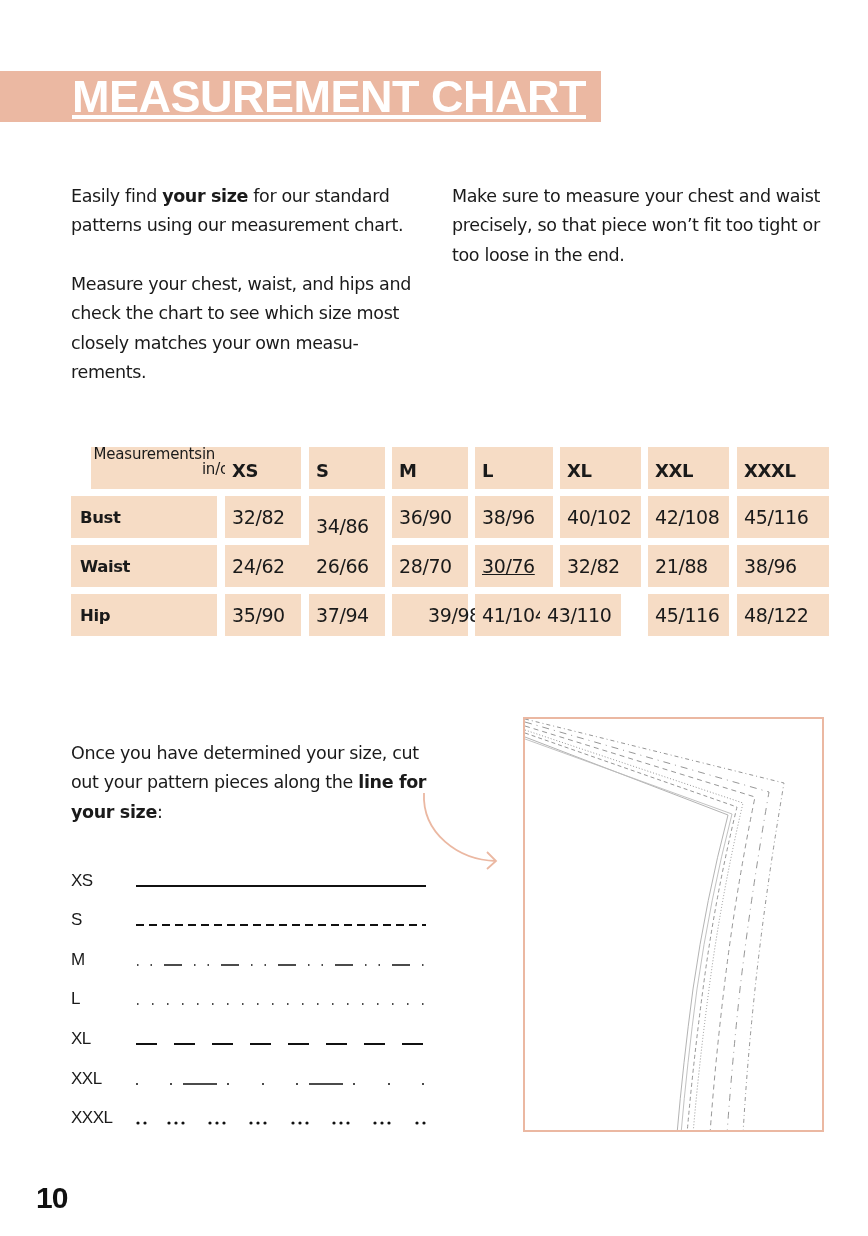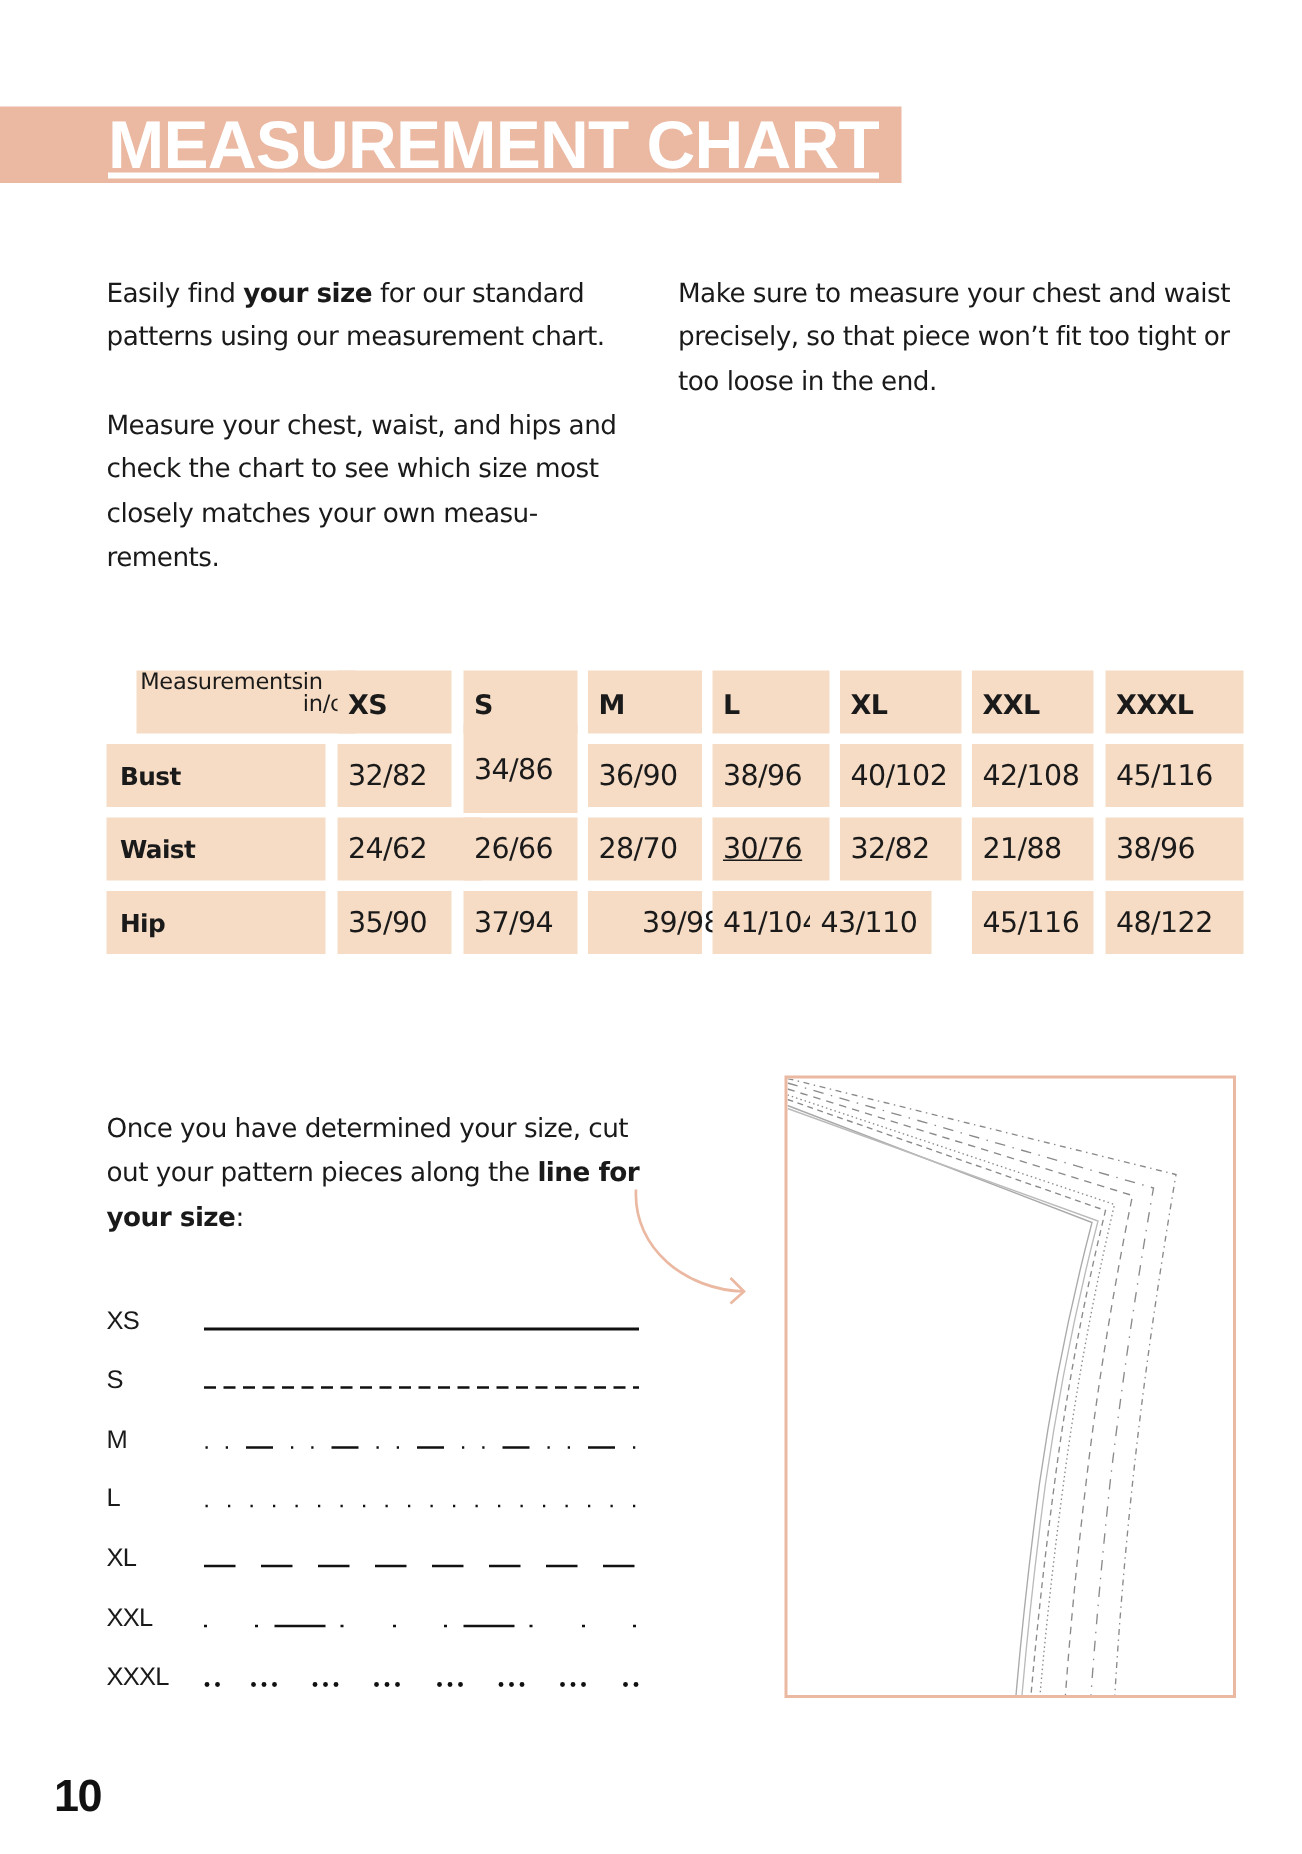--- a/index.html
+++ b/index.html
@@ -73,21 +73,21 @@
   </div>
 <div class="cell head" style="left: 225px; top: 447px; width: 76px; height: 42px; padding-top: 4px;">XS</div>
     <div class="cell head" style="left: 309px; top: 447px; width: 76px; height: 42px; padding-top: 4px;">S</div>
     <div class="cell head" style="left: 392px; top: 447px; width: 76px; height: 42px; padding-top: 4px;">M</div>
     <div class="cell head" style="left: 475px; top: 447px; width: 78px; height: 42px; padding-top: 4px;">L</div>
     <div class="cell head" style="left: 560px; top: 447px; width: 81px; height: 42px; padding-top: 4px;">XL</div>
     <div class="cell head" style="left: 648px; top: 447px; width: 81px; height: 42px; padding-top: 4px;">XXL</div>
     <div class="cell head" style="left: 737px; top: 447px; width: 92px; height: 42px; padding-top: 4px;">XXXL</div>
     <div class="cell rowlabel" style="left: 71px; top: 496px; width: 146px; height: 42px;">Bust</div>
     <div class="cell" style="left: 225px; top: 496px; width: 76px; height: 42px;">32/82</div>
-    <div class="cell" style="left: 309px; top: 483px; width: 76px; height: 59px;">34/86</div>
+    <div class="cell" style="left: 309px; top: 496px; width: 76px; height: 59px;">34/86</div>
     <div class="cell" style="left: 392px; top: 496px; width: 76px; height: 42px;">36/90</div>
     <div class="cell" style="left: 475px; top: 496px; width: 78px; height: 42px;">38/96</div>
     <div class="cell" style="left: 560px; top: 496px; width: 81px; height: 42px;">40/102</div>
     <div class="cell" style="left: 648px; top: 496px; width: 81px; height: 42px;">42/108</div>
     <div class="cell" style="left: 737px; top: 496px; width: 92px; height: 42px;">45/116</div>
     <div class="cell rowlabel" style="left: 71px; top: 545px; width: 146px; height: 42px;">Waist</div>
     <div class="cell" style="left: 225px; top: 545px; width: 96px; height: 42px;">24/62</div>
     <div class="cell" style="left: 309px; top: 545px; width: 76px; height: 42px;">26/66</div>
     <div class="cell" style="left: 392px; top: 545px; width: 76px; height: 42px; text-align: right;">28/70</div>
     <div class="cell" style="left: 475px; top: 545px; width: 78px; height: 42px; text-decoration: underline;">30/76</div>

